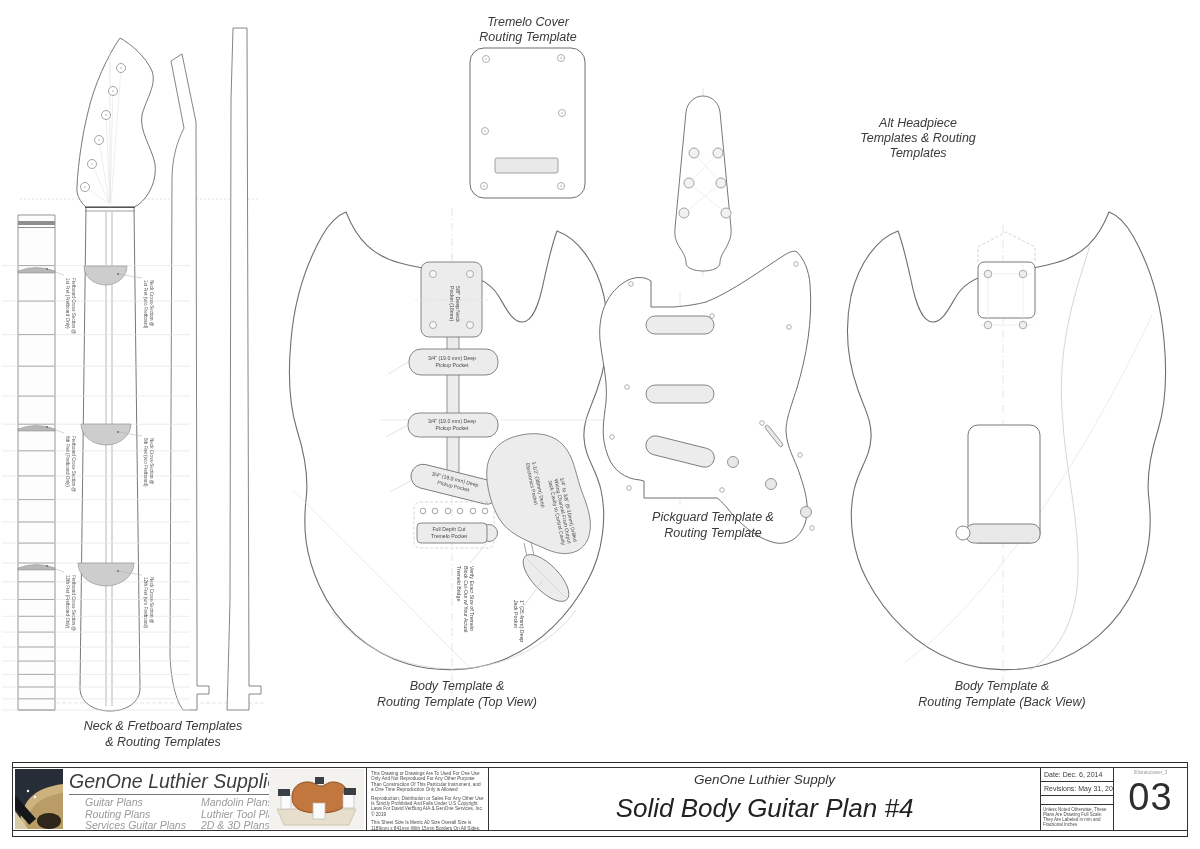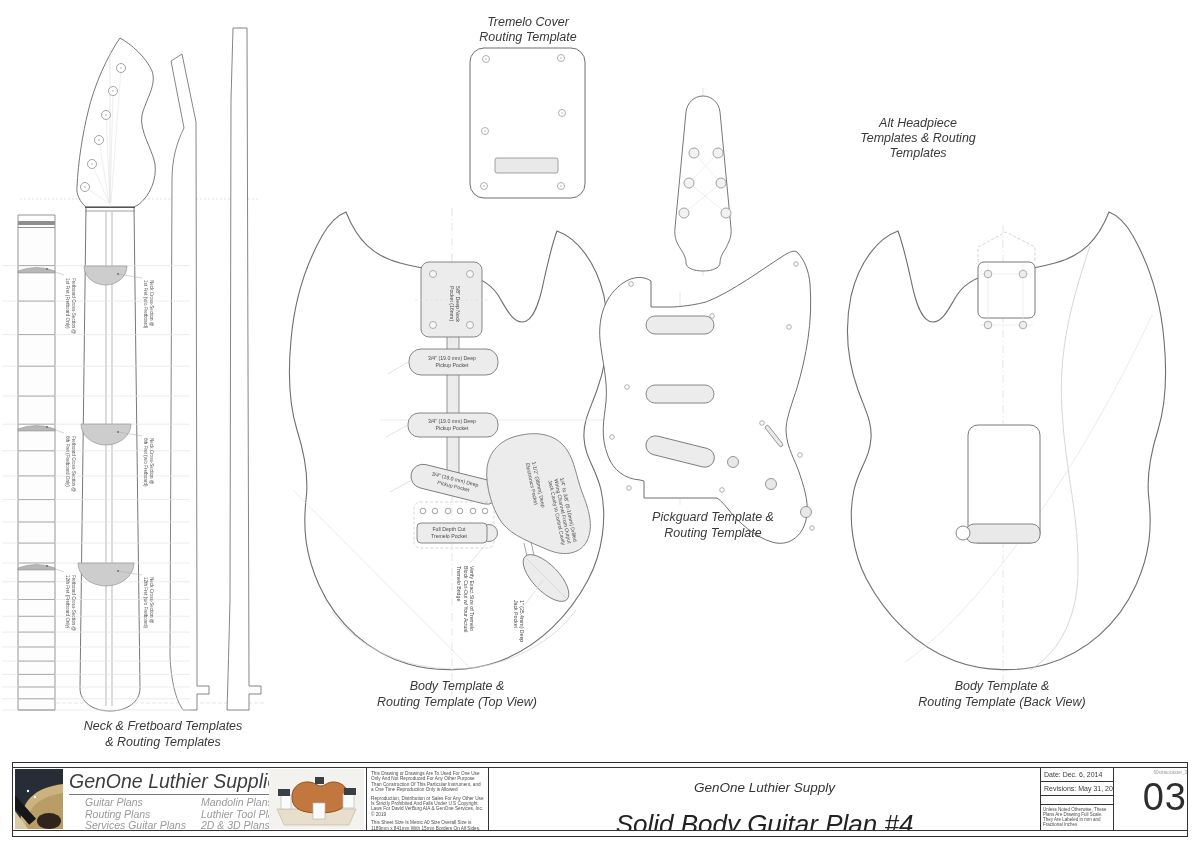--- a/index.html
+++ b/index.html
@@ -15,30 +15,30 @@
   .tb-line{position:absolute;left:12px;width:1176px;border-top:1.5px solid #2b2b2b;}
   .tb-frame{position:absolute;left:12px;top:762px;width:1174px;height:74px;
             border-left:1px solid #333;border-right:1px solid #333;}
   .tb-box{position:absolute;left:12px;top:767px;width:1176px;height:64px;
           border:1px solid #333;box-sizing:border-box;}
   .cell{position:absolute;top:0;height:62px;border-right:1px solid #333;box-sizing:border-box;overflow:hidden;}
   .cell-logo{left:0;width:354px;}
   .cell-legal{left:354px;width:122px;}
   .cell-title{left:476px;width:552px;text-align:center;}
   .cell-date{left:1028px;width:73px;}
-  .cell-num{left:1101px;width:73px;border-right:none;text-align:right;}
+  .cell-num{left:1101px;width:73px;border-right:none;text-align:center;}
   .brand{position:absolute;left:56px;top:2px;font-style:italic;font-size:19.5px;color:#3d3d3d;white-space:nowrap;}
   .brand-rule{position:absolute;left:56px;top:26px;width:230px;height:1px;background:#777;}
   .plans{position:absolute;left:72px;top:29px;display:flex;gap:12px;}
   .plans .col{width:104px;font-style:italic;font-size:10.5px;line-height:11.5px;color:#9a9a9a;white-space:nowrap;}
   .photo{position:absolute;top:1px;}
   .legal-wrap{padding:3px 4px;}
   .legal-wrap p{margin:0 0 3.5px 0;font-size:4.7px;line-height:5.3px;color:#4c4c4c;}
-  .company{margin-top:12px;font-style:italic;font-size:13.5px;color:#333;}
-  .sheet-title{margin-top:14px;font-style:italic;font-size:26px;color:#222;white-space:nowrap;}
+  .company{margin-top:4px;font-style:italic;font-size:13.5px;color:#333;}
+  .sheet-title{margin-top:6px;font-style:italic;font-size:26px;color:#222;white-space:nowrap;}
   .daterow{height:13px;border-bottom:1px solid #333;font-size:7px;line-height:13px;padding-left:3px;white-space:nowrap;}
   .daterow.empty{height:8px;}
   .scalenote{padding:2px 2px;font-size:4.5px;line-height:5.1px;color:#4c4c4c;}
   .fileref{font-size:4.5px;color:#9a9a9a;margin-top:2px;}
   .sheetnum{font-size:38px;line-height:44px;color:#2e2e2e;letter-spacing:1px;}
 </style>
 </head>
 <body>
 
 <svg width="1200" height="763" viewBox="0 0 1200 763">

